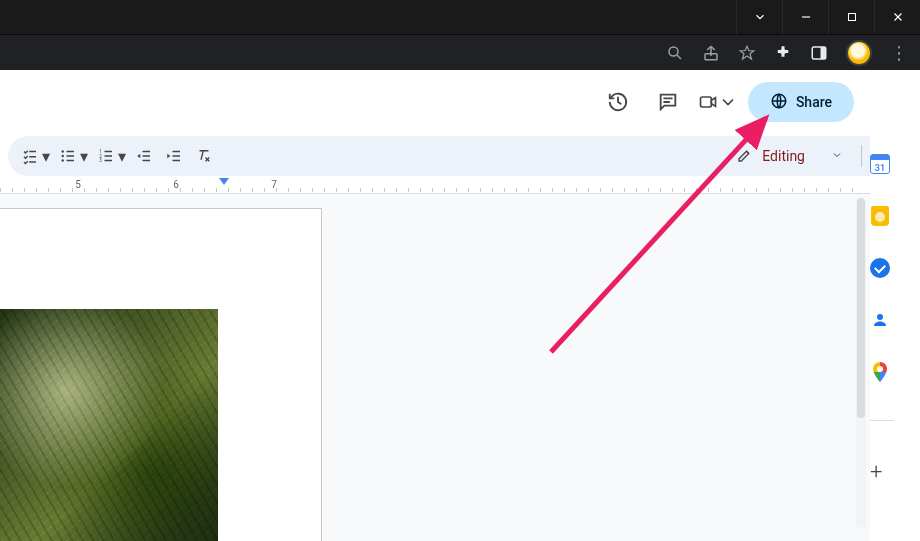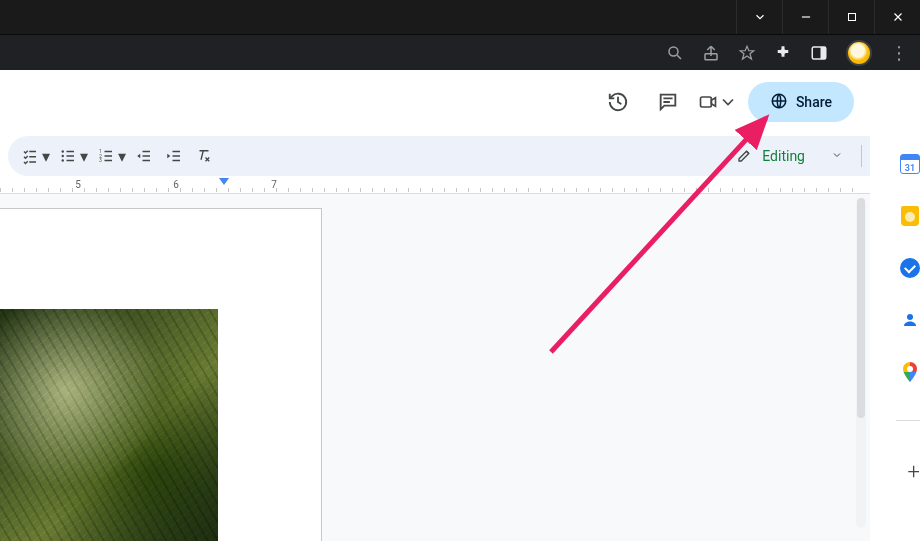--- a/index.html
+++ b/index.html
@@ -76,21 +76,21 @@
     width:28px; height:28px; border-radius:4px;
     display:flex; align-items:center; justify-content:center;
     color:#444746;
   }
   .tb-btn svg { width:18px; height:18px; }
   .tb-dd { display:flex; align-items:center; }
   .tb-dd .caret { width:10px; color:#444746; margin-left:-2px;}
   .toolbar-spacer { flex:1; }
   .editing-group {
     display:flex; align-items:center; gap:8px; padding:0 10px;
-    color:#15803d; font-size:14px;
+    color:#7f1d1d; font-size:14px;
   }
   .tb-divider { width:1px; height:22px; background:#c4c7c5; margin:0 6px;}
   .collapse-btn { width:28px; display:flex; align-items:center; justify-content:center; color:#444746;}
 
   
   .ruler {
     height: 16px; background:#fff; border-bottom:1px solid #dadce0;
     position:relative; font-size:10px; color:#5f6368;
     overflow:hidden;
   }
@@ -129,21 +129,21 @@
     background:
       repeating-linear-gradient(60deg, rgba(0,0,0,0.15) 0 2px, transparent 2px 9px),
       repeating-linear-gradient(-40deg, rgba(255,255,255,0.08) 0 1px, transparent 1px 7px);
     mix-blend-mode: overlay;
   }
 
   
   .side-panel {
     position:absolute; top:70px; right:0; bottom:0; width:50px;
     background:#fff;
-    display:flex; flex-direction:column; align-items:flex-end;
+    display:flex; flex-direction:column; align-items:flex-start;
     padding-top:84px; gap:32px;
   }
   .sp-icon { width:20px; height:20px; display:flex; align-items:center; justify-content:center;}
   .sp-cal {
     width:20px; height:20px; border-radius:3px;
     background:linear-gradient(#4285f4 0 30%, #fff 30% 100%);
     border:1px solid #4285f4; position:relative;
     font-size:9px; color:#4285f4; display:flex; align-items:flex-end; justify-content:center;
     font-weight:600;
   }

